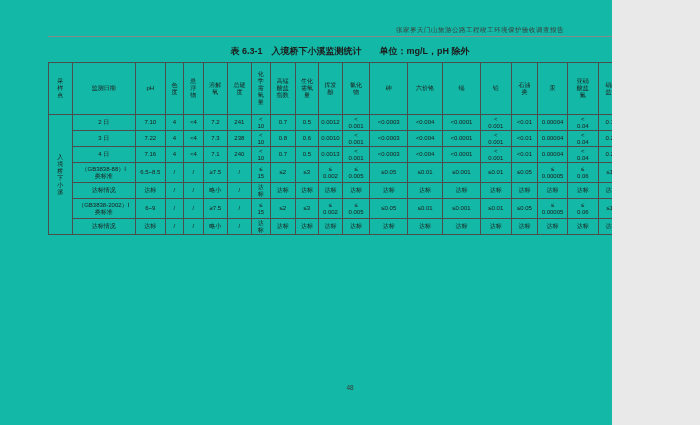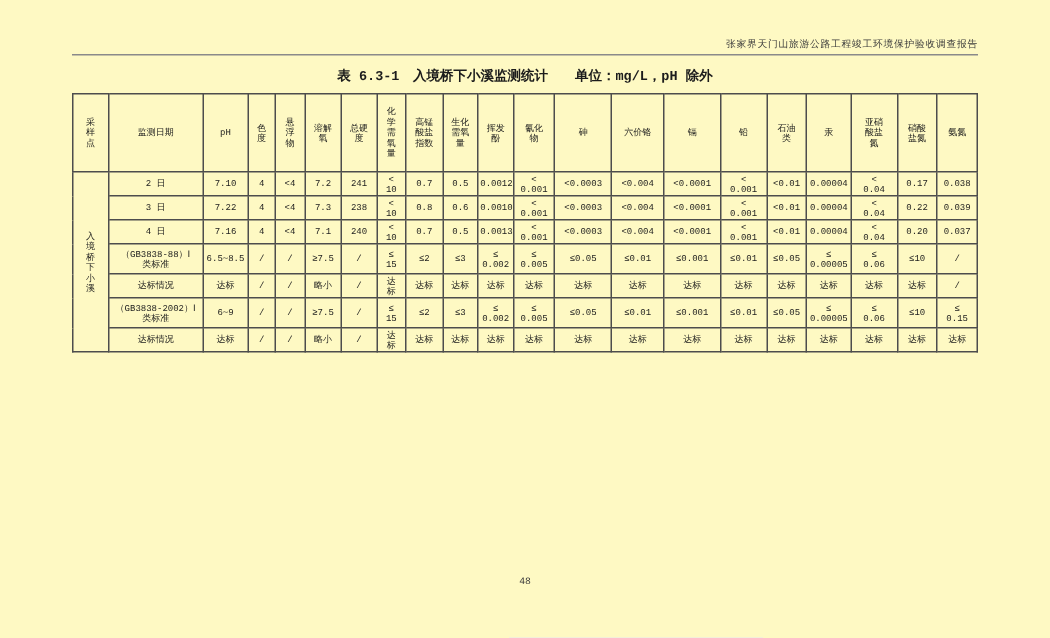--- a/index.html
+++ b/index.html
@@ -1,21 +1,21 @@
 <!DOCTYPE html>
 <html><head>
 <meta charset="utf-8">
 <style>
   html, body { margin: 0; padding: 0; background: #e9e9e9; }
   .page {
     position: relative;
-    width: 700px;
+    width: 612px;
     height: 425px;
-    background: #fef9c3;
-    font-family: Liberation Mono, monospace;
+    background: #14b8a6;
+    font-family: Liberation Sans, sans-serif;
     color: #1c1c1c;
     overflow: hidden;
   }
   .running-header {
     position: absolute;
     top: 26px;
     right: 48px;
     font-size: 6.5px;
     line-height: 7px;
     letter-spacing: 0.5px;

